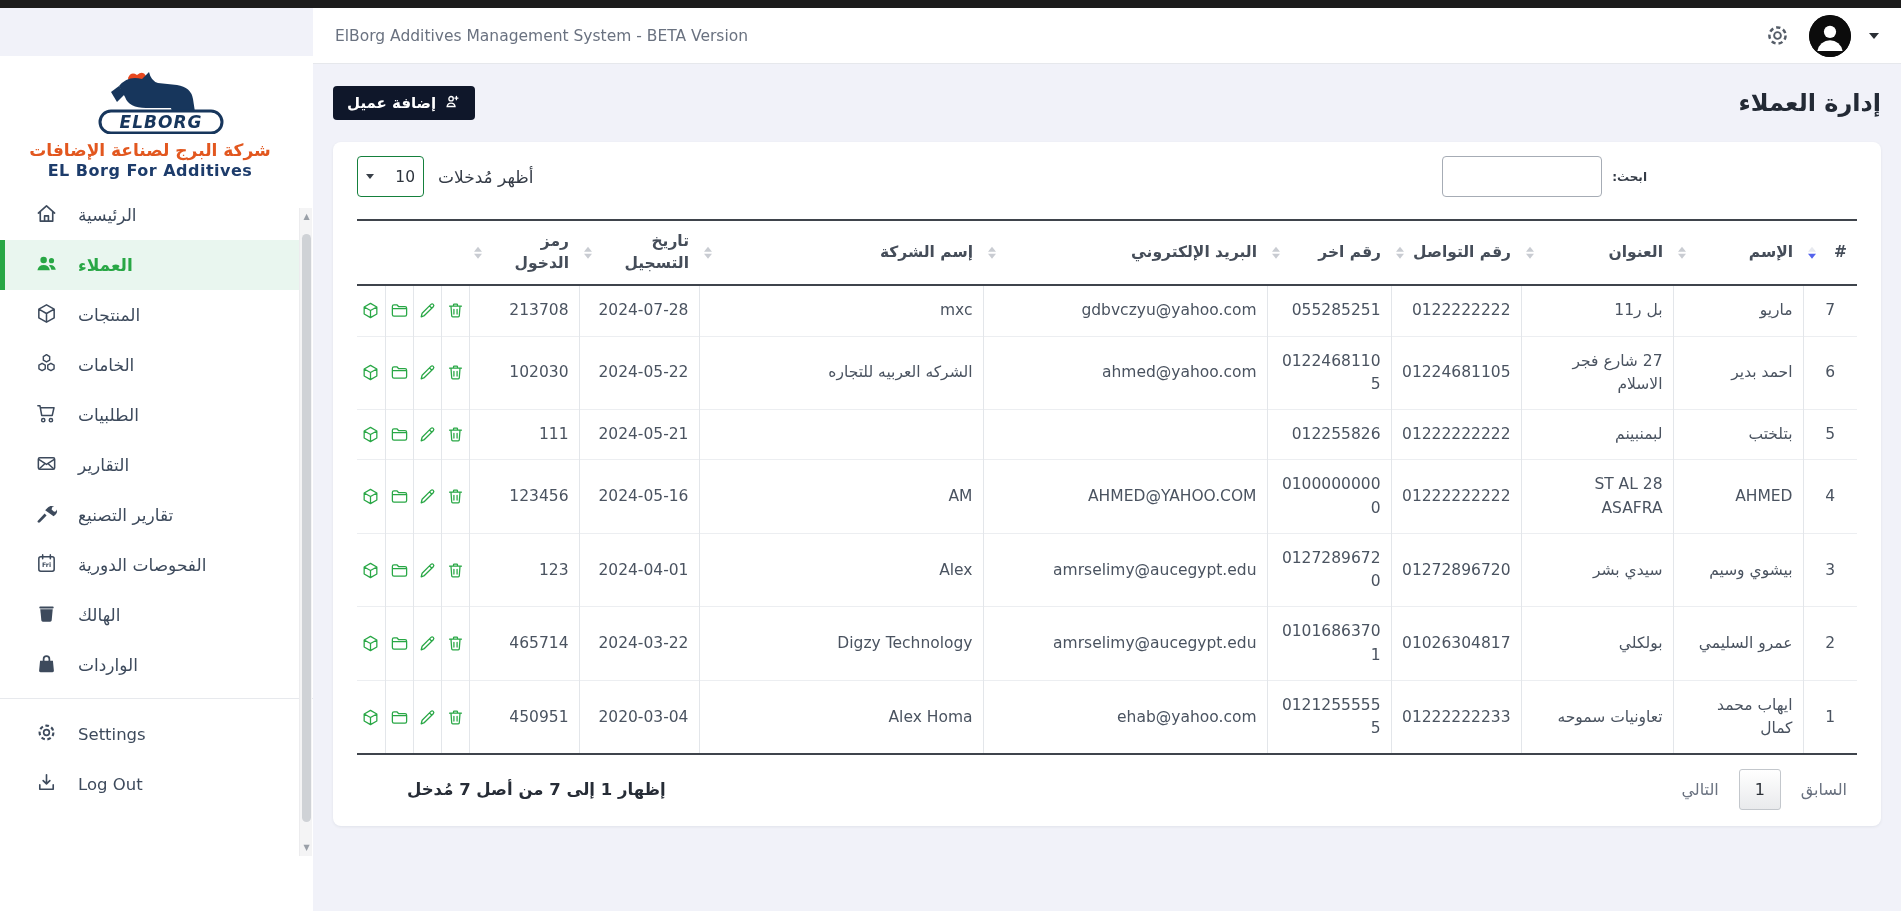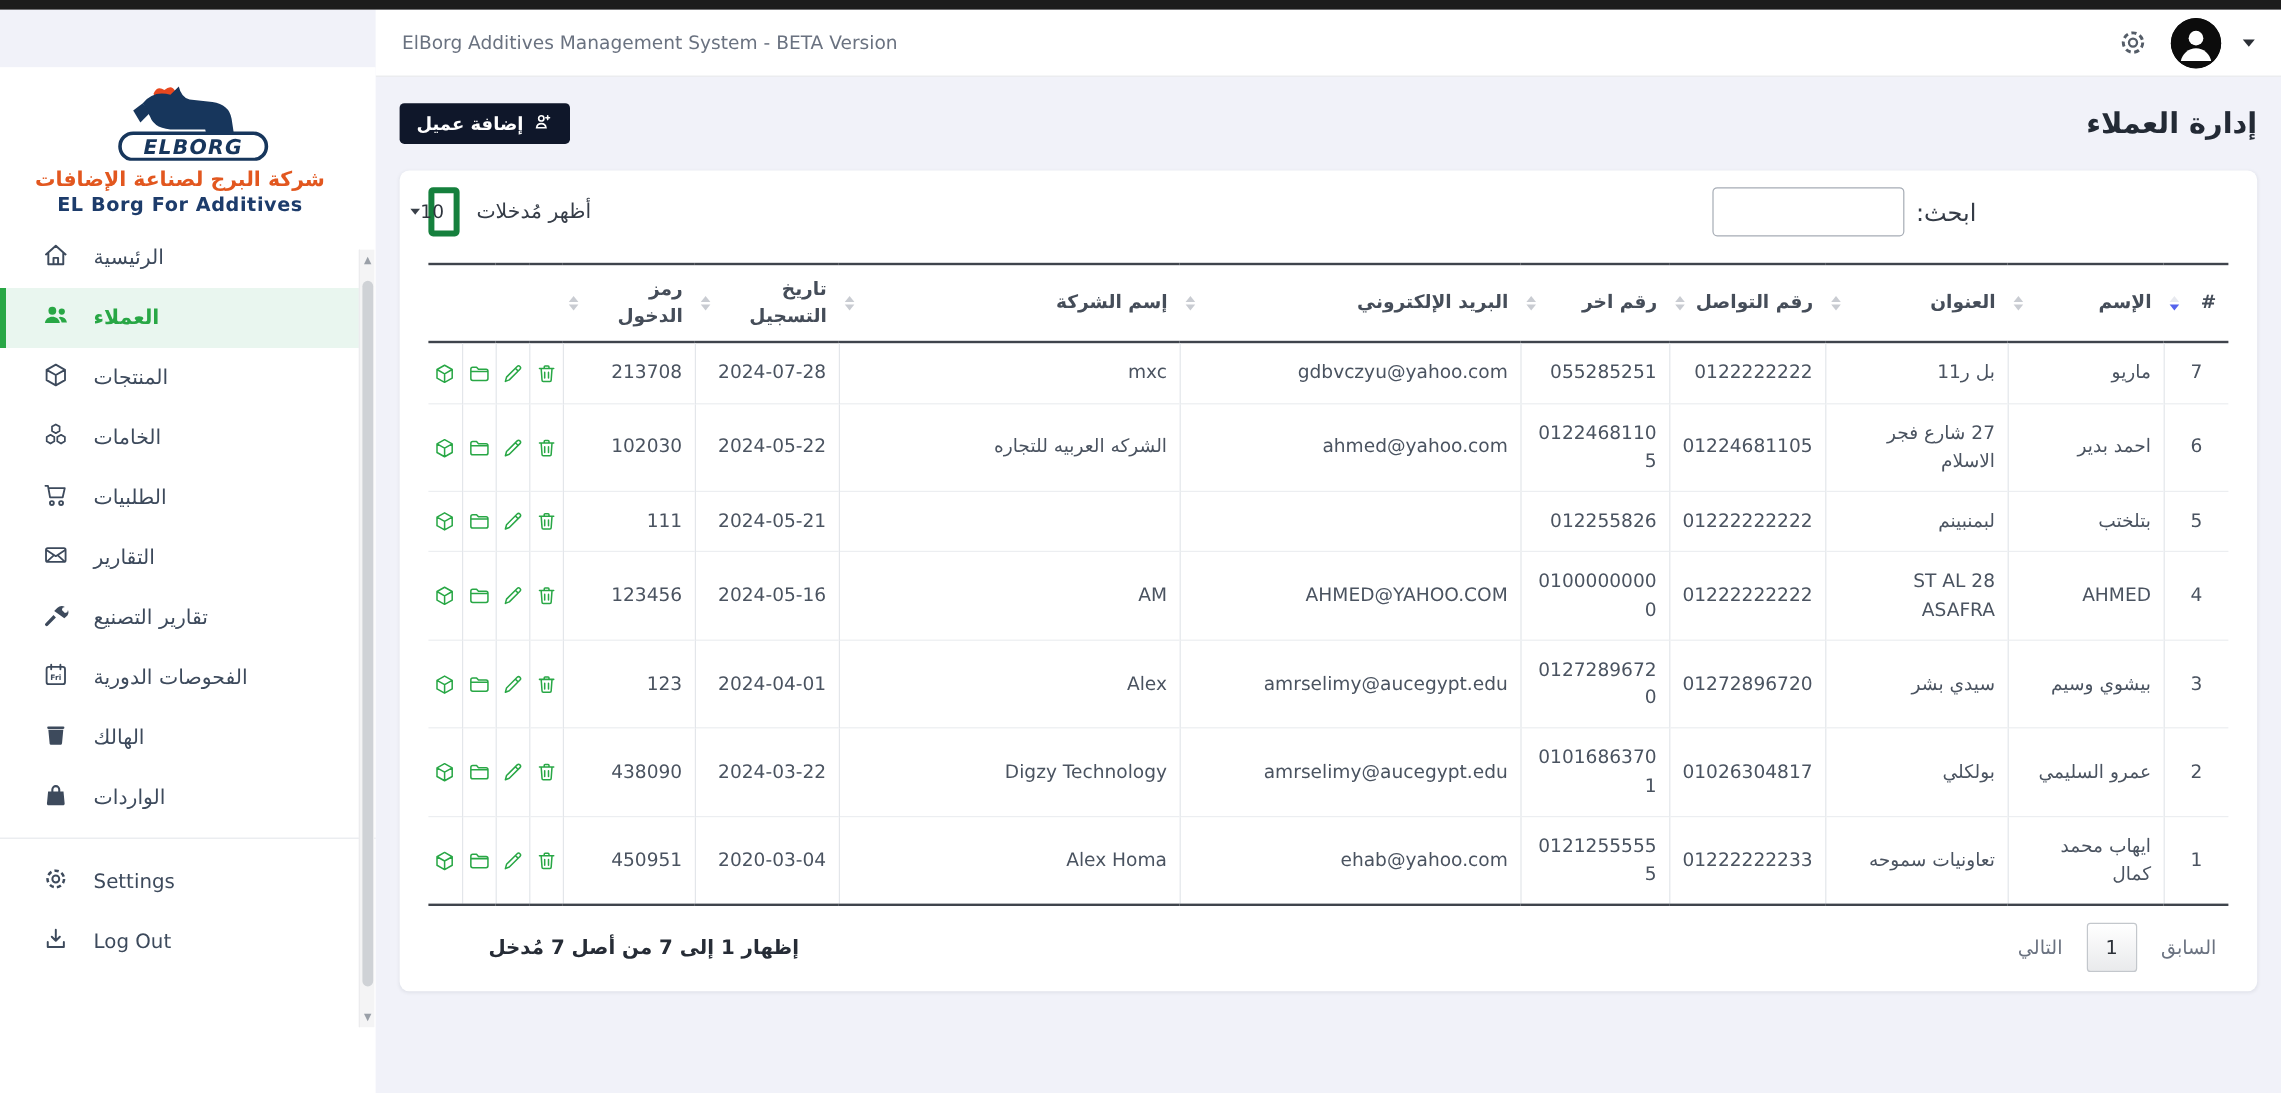--- a/index.html
+++ b/index.html
@@ -44,25 +44,25 @@
   .page-title { font-size:24px; font-weight:bold; color:#232a35; }
   .add-btn { background:#0f172a; color:#fff; border:none; border-radius:4px; height:34px;
     padding:0 14px; font-size:15px; font-weight:bold; display:flex; align-items:center; gap:8px;
     cursor:pointer; font-family:inherit; }
   .add-btn svg { width:17px; height:17px; }
 
   .card { margin-top:22px; background:#fff; border-radius:8px; box-shadow:0 1px 3px rgba(40,50,70,.08);
     padding:14px 24px 16px 24px; }
   .controls-row { display:flex; justify-content:space-between; align-items:center; }
   .search-group { display:flex; align-items:center; gap:10px; margin-right:210px; }
-  .search-label { font-size:20px; color:#353c47; }
+  .search-label { font-size:12px; color:#353c47;font-weight:bold; }
   .search-input { width:160px; height:41px; border:1px solid #a6acb5; border-radius:4px; background:#fff; padding:0 8px; font-size:15px; }
   .entries-group { display:flex; align-items:center; gap:14px; }
   .entries-label { font-size:17px; color:#353c47; }
-  .entries-select { width:24px; height:41px; border:5px solid #15803d; border-radius:4px; background:#fff;
+  .entries-select { width:67px; height:41px; border:1px solid #15803d; border-radius:4px; background:#fff;
     display:flex; align-items:center; justify-content:space-between; padding:0 8px; font-size:15.5px; color:#2e343d; cursor:pointer; }
   .select-caret { width:0; height:0; border-left:4.5px solid transparent; border-right:4.5px solid transparent; border-top:5.5px solid #394049; }
 
   table.customers { width:100%; border-collapse:collapse; table-layout:fixed; margin-top:22px; }
   .customers th { border-top:2px solid #3f444c; border-bottom:2px solid #3f444c;
     font-size:15.5px; font-weight:bold; color:#454d59; text-align:right;
     padding:10px 10px 10px 20px; position:relative; vertical-align:middle; line-height:1.4; cursor:pointer; }
   .customers th.actions-th { padding:10px 2px; }
   .sort { position:absolute; left:5px; top:50%; transform:translateY(-50%); display:flex; flex-direction:column; gap:2.5px; }
   .sort i { display:block; width:0; height:0; border-left:4.5px solid transparent; border-right:4.5px solid transparent; }
@@ -433,21 +433,21 @@
 
   <tr>
     <td>2</td>
     <td>عمرو السليمي</td>
     <td>بولكلي</td>
     <td>01026304817</td>
     <td>01016863701</td>
     <td>amrselimy@aucegypt.edu</td>
     <td>Digzy Technology</td>
     <td>2024-03-22</td>
-    <td>438090</td>
+    <td>465714</td>
     <td class="action-cell"><span><svg viewBox="0 0 24 24" fill="none" stroke="currentColor" stroke-width="1.6" stroke-linecap="round">
                     <path d="M4.5 6.5h15M9.5 6.5V4.8c0-.5.4-.9.9-.9h3.2c.5 0 .9.4.9.9v1.7M6.3 6.5l.9 12.2c0 .7.6 1.3 1.3 1.3h7c.7 0 1.3-.6 1.3-1.3l.9-12.2M10 10.5v6M14 10.5v6"></path>
                   </svg></span></td>
     <td class="action-cell"><span><svg viewBox="0 0 24 24" fill="none" stroke="currentColor" stroke-width="1.6" stroke-linejoin="round">
                     <path d="M4 20l1.2-4.5L16.4 4.3a2.05 2.05 0 012.9 2.9L8.1 18.4 4 20zM14.5 6.2l3 3"></path>
                   </svg></span></td>
     <td class="action-cell"><span><svg viewBox="0 0 24 24" fill="none" stroke="currentColor" stroke-width="1.6" stroke-linejoin="round">
                     <path d="M3 7a2 2 0 012-2h4l2 2.2h8a2 2 0 012 2V17a2 2 0 01-2 2H5a2 2 0 01-2-2V7zM3 9.5h18"></path>
                   </svg></span></td>
     <td class="action-cell"><span><svg viewBox="0 0 24 24" fill="none" stroke="currentColor" stroke-width="1.6" stroke-linejoin="round">

